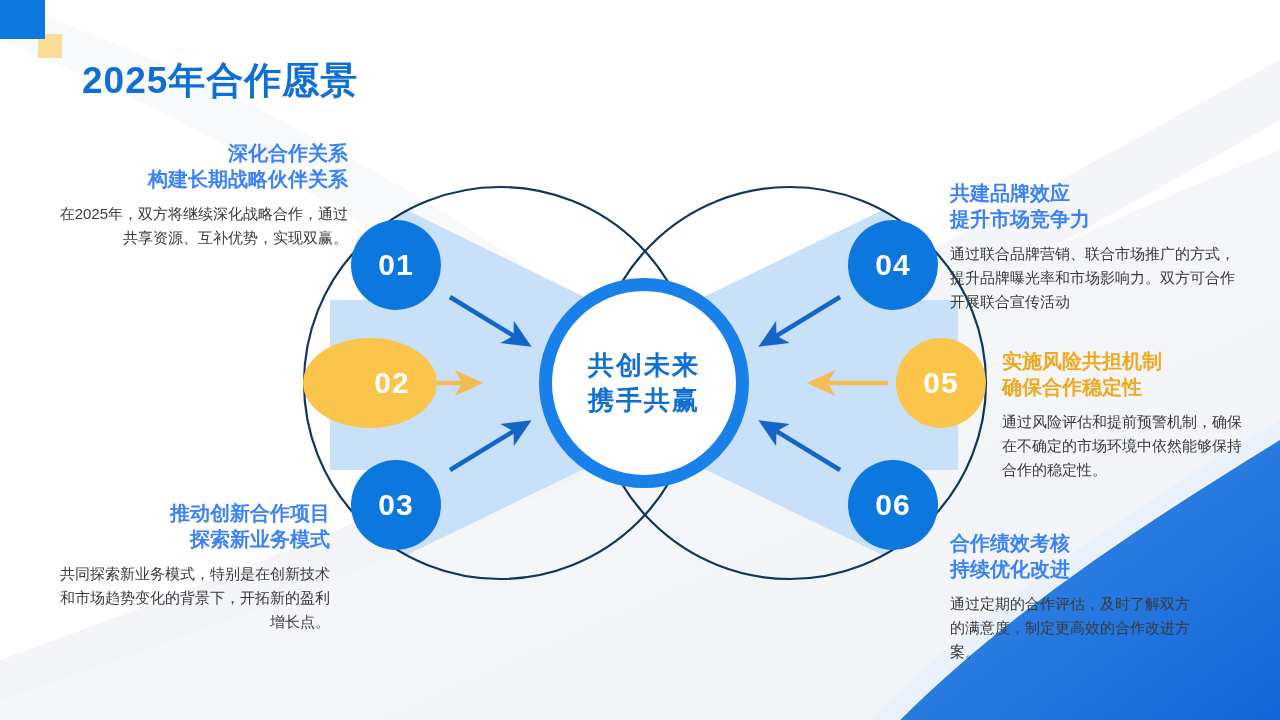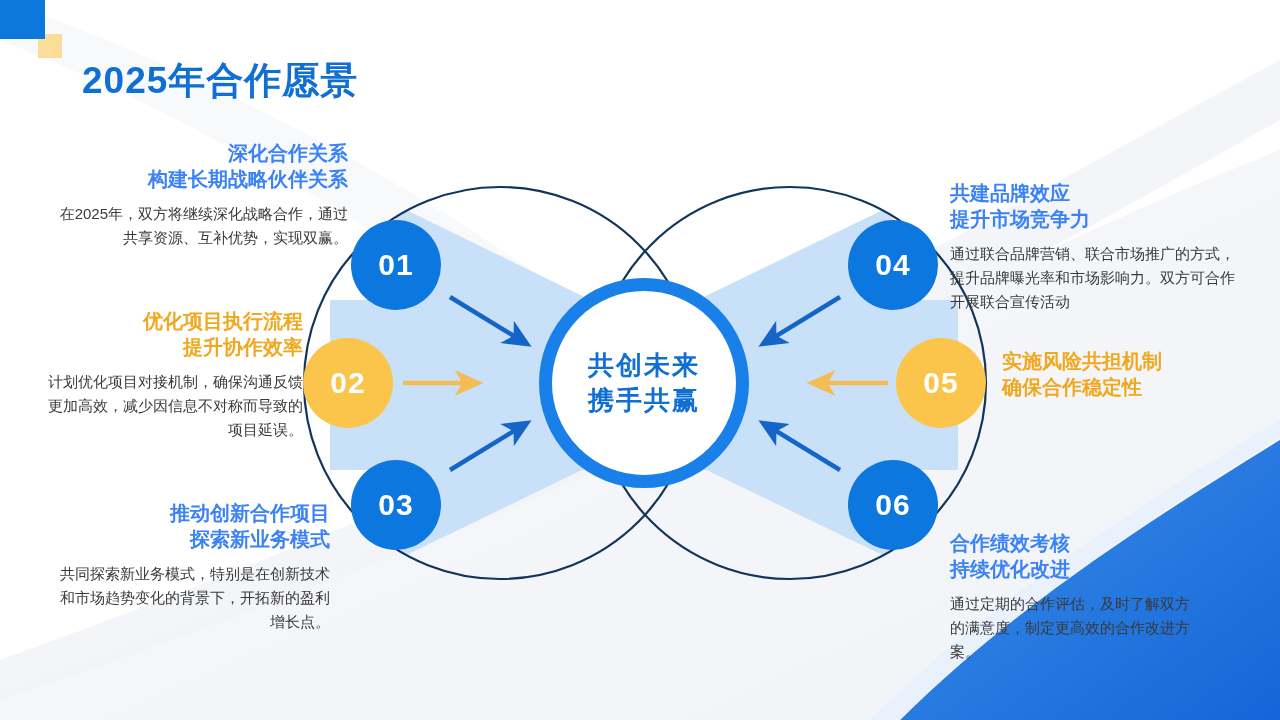--- a/index.html
+++ b/index.html
@@ -138,21 +138,21 @@
   </svg>
 
   <div class="center-circle" style="left:539px;top:278px;width:210px;height:210px;">
     <div class="cline">共创未来</div>
     <div class="cline">携手共赢</div>
   </div>
 
   <div class="num-circle num-blue" style="left:351px;top:220px;width:90px;height:90px;">
     <span>01</span>
   </div>
-  <div class="num-circle num-yellow" style="left:303px;top:338px;width:90px;height:90px;">
+  <div class="num-circle num-yellow" style="left:303px;top:338px;width:90px;height:90px;padding-left:44px;">
     <span>02</span>
   </div>
   <div class="num-circle num-blue" style="left:351px;top:460px;width:90px;height:90px;">
     <span>03</span>
   </div>
   <div class="num-circle num-blue" style="left:848px;top:220px;width:90px;height:90px;">
     <span>04</span>
   </div>
   <div class="num-circle num-yellow" style="left:896px;top:338px;width:90px;height:90px;">
     <span>05</span>
@@ -160,41 +160,37 @@
   <div class="num-circle num-blue" style="left:848px;top:460px;width:90px;height:90px;">
     <span>06</span>
   </div>
 
   <div class="block ta-right" style="left:48px;top:140px;width:300px;">
     <div class="bl-title blue">深化合作关系
 构建长期战略伙伴关系</div>
     <div class="bl-body">在2025年，双方将继续深化战略合作，通过共享资源、互补优势，实现双赢。</div>
   </div>
 
-  <div class="block ta-right" style="left:38px;top:308px;width:265px;">
-    <div class="bl-title amber">优化项目执行流程
-提升协作效率</div>
-    <div class="bl-body">计划优化项目对接机制，确保沟通反馈更加高效，减少因信息不对称而导致的项目延误。</div>
-  </div>
 
   <div class="block ta-right" style="left:48px;top:500px;width:282px;text-align:right;">
     <div class="bl-title blue">推动创新合作项目
 探索新业务模式</div>
     <div class="bl-body">共同探索新业务模式，特别是在创新技术和市场趋势变化的背景下，开拓新的盈利增长点。</div>
   </div>
 
   <div class="block ta-left" style="left:950px;top:140px;width:290px;">
     <div class="bl-title blue">共建品牌效应
 提升市场竞争力</div>
     <div class="bl-body">通过联合品牌营销、联合市场推广的方式，提升品牌曝光率和市场影响力。双方可合作开展联合宣传活动</div>
   </div>
 
   <div class="block ta-left" style="left:1002px;top:308px;width:252px;">
     <div class="bl-title amber">实施风险共担机制
 确保合作稳定性</div>
+    <div class="bl-body">通过风险评估和提前预警机制，确保在不确定的市场环境中依然能够保持合作的稳定性。</div>
   </div>
 
   <div class="block ta-left" style="left:950px;top:490px;width:250px;">
     <div class="bl-title blue">合作绩效考核
 持续优化改进</div>
     <div class="bl-body">通过定期的合作评估，及时了解双方的满意度，制定更高效的合作改进方案。</div>
   </div>
 
 </div>
 

